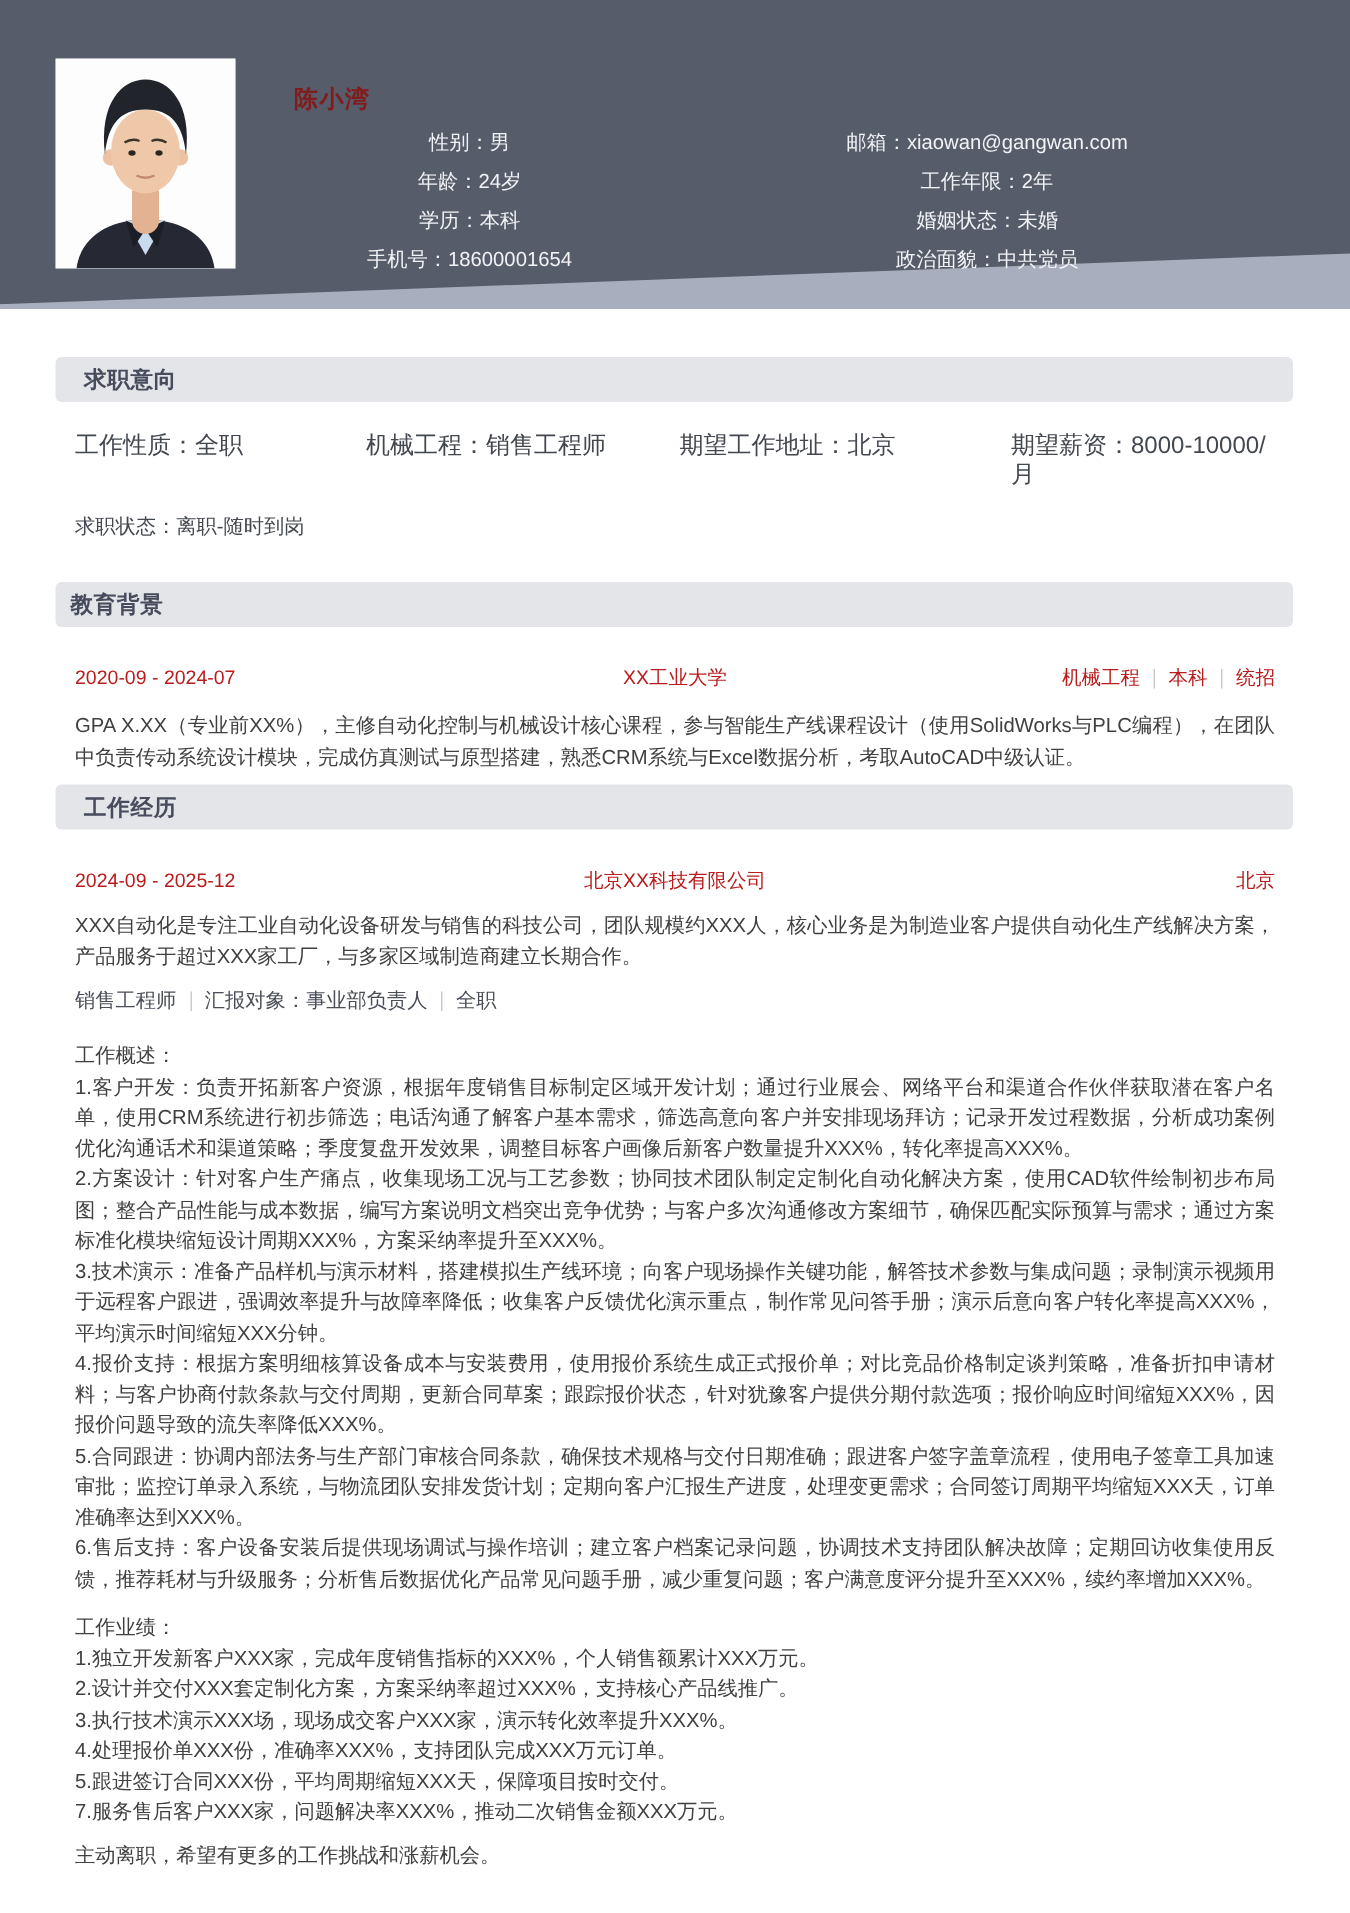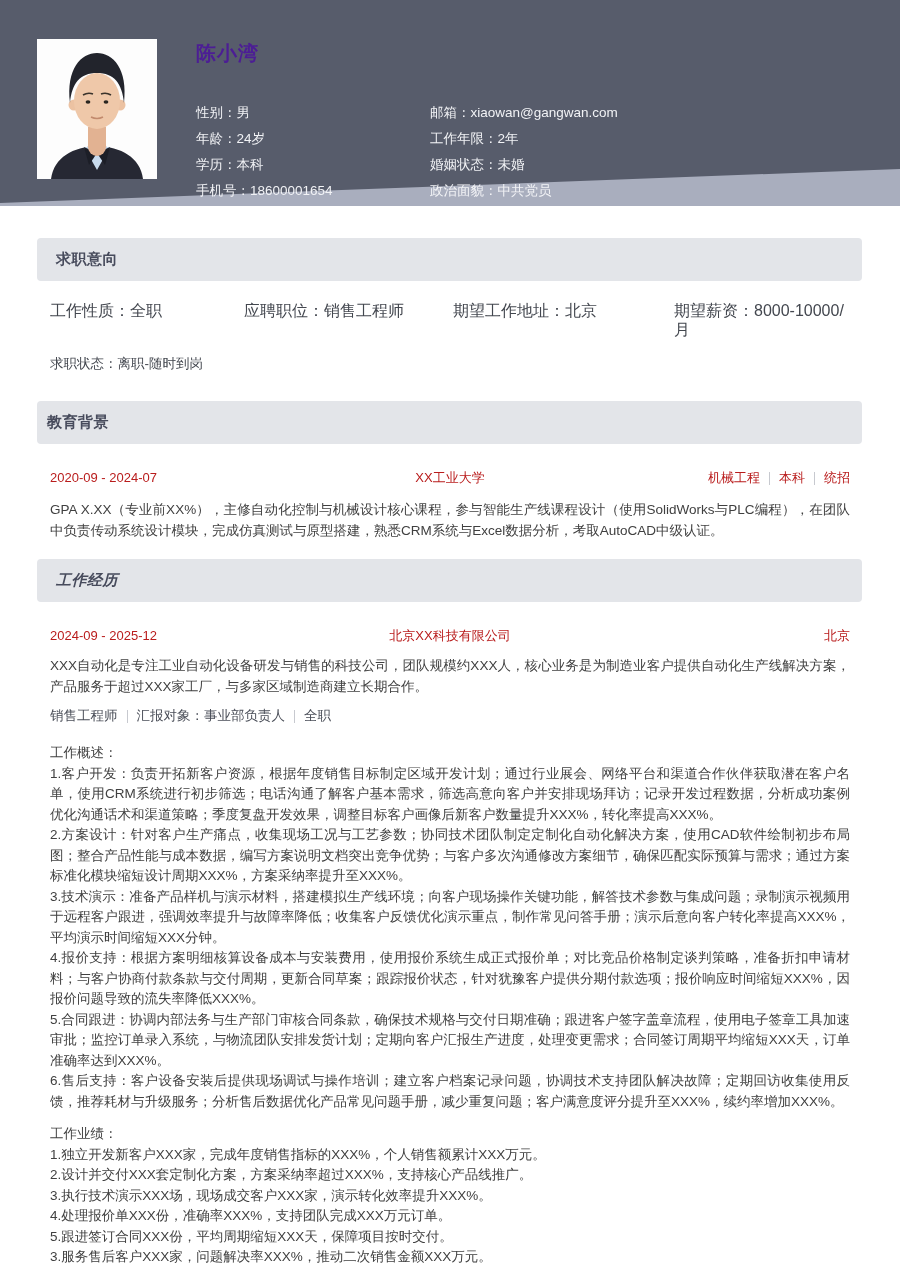--- a/index.html
+++ b/index.html
@@ -14,39 +14,39 @@
   .header-dark {
     position:absolute; inset:0; background:#575C6B;
     clip-path:polygon(0 0, 100% 0, 100% 82%, 0 98.5%);
   }
   .photo {
     position:absolute; left:37px; top:39px; width:120px; height:140px;
     background:#fdfdfd; overflow:hidden;
   }
   .photo svg { display:block; width:100%; height:100%; }
   .name {
-    position:absolute; left:196px; top:40px;
-    font-size:20px; font-weight:700; color:#4c1d95; letter-spacing:1px;
+    position:absolute; left:196px; top:56px;
+    font-size:16px; font-weight:700; color:#7f1d1d; letter-spacing:1px;
   }
   .header-fields {
-    position:absolute; left:196px; top:100px; right:30px;
-    display:grid; grid-template-columns:234px auto; column-gap:0;
+    position:absolute; left:196px; top:82px; right:30px;
+    display:grid; grid-template-columns:234px auto; column-gap:16px;text-align:center;
   }
   .hf-col { display:flex; flex-direction:column; }
   .hf-row { height:26px; line-height:26px; font-size:13.5px; color:#f2f3f6; white-space:nowrap; }
   .hf-row .lbl { color:#f2f3f6; }
   
   .sec-bar {
-    margin:0 38px 0 37px; height:43px; border-radius:4px;
+    margin:0 38px 0 37px; height:30px; border-radius:4px;
     background:#E3E5E9; display:flex; align-items:center; padding-left:19px;
   }
   .sec-title { font-size:15px; font-weight:700; color:#474B5C; letter-spacing:0.5px; }
   .bar-intent { margin-top:32px; }
   .bar-edu    { margin-top:28px;padding-left:10px; }
-  .bar-work   { margin-top:18px;font-style:italic; }
+  .bar-work   { margin-top:8px; }
   
   .content { margin:0 50px; }
   .intent-row1 {
     margin-top:20px; display:grid;
     grid-template-columns:194px 209px 221px 1fr;
     font-size:16px; color:#43474F; line-height:19px;
   }
   .intent-row2 { margin-top:15px; font-size:13.5px; color:#43474F; line-height:19px; }
   .meta-row {
     display:flex; align-items:flex-end; font-size:13px; color:#b91c1c;
@@ -118,21 +118,21 @@
     </div>
   </div>
 </div>
 
 <div class="sec-bar bar-intent">
   <span class="sec-title">求职意向</span>
 </div>
 <div class="content">
   <div class="intent-row1">
     <div><span>工作性质：</span><span>全职</span></div>
-    <div><span>应聘职位：</span><span>销售工程师</span></div>
+    <div><span>机械工程：</span><span>销售工程师</span></div>
     <div><span>期望工作地址：</span><span>北京</span></div>
     <div><span>期望薪资：</span><span>8000-10000/月</span></div>
   </div>
   <div class="intent-row2">
     <div><span>求职状态：</span><span>离职-随时到岗</span></div>
   </div>
 </div>
 
 <div class="sec-bar bar-edu">
   <span class="sec-title">教育背景</span>
@@ -184,17 +184,17 @@
     <p class="para">6.售后支持：客户设备安装后提供现场调试与操作培训；建立客户档案记录问题，协调技术支持团队解决故障；定期回访收集使用反馈，推荐耗材与升级服务；分析售后数据优化产品常见问题手册，减少重复问题；客户满意度评分提升至XXX%，续约率增加XXX%。</p>
   </div>
 
   <div class="ach-block">
     <p class="para">工作业绩：</p>
     <p class="para">1.独立开发新客户XXX家，完成年度销售指标的XXX%，个人销售额累计XXX万元。</p>
     <p class="para">2.设计并交付XXX套定制化方案，方案采纳率超过XXX%，支持核心产品线推广。</p>
     <p class="para">3.执行技术演示XXX场，现场成交客户XXX家，演示转化效率提升XXX%。</p>
     <p class="para">4.处理报价单XXX份，准确率XXX%，支持团队完成XXX万元订单。</p>
     <p class="para">5.跟进签订合同XXX份，平均周期缩短XXX天，保障项目按时交付。</p>
-    <p class="para">3.服务售后客户XXX家，问题解决率XXX%，推动二次销售金额XXX万元。</p>
+    <p class="para">7.服务售后客户XXX家，问题解决率XXX%，推动二次销售金额XXX万元。</p>
   </div>
 
   <p class="para leave-line">主动离职，希望有更多的工作挑战和涨薪机会。</p>
 </div>
 
 </body></html>

